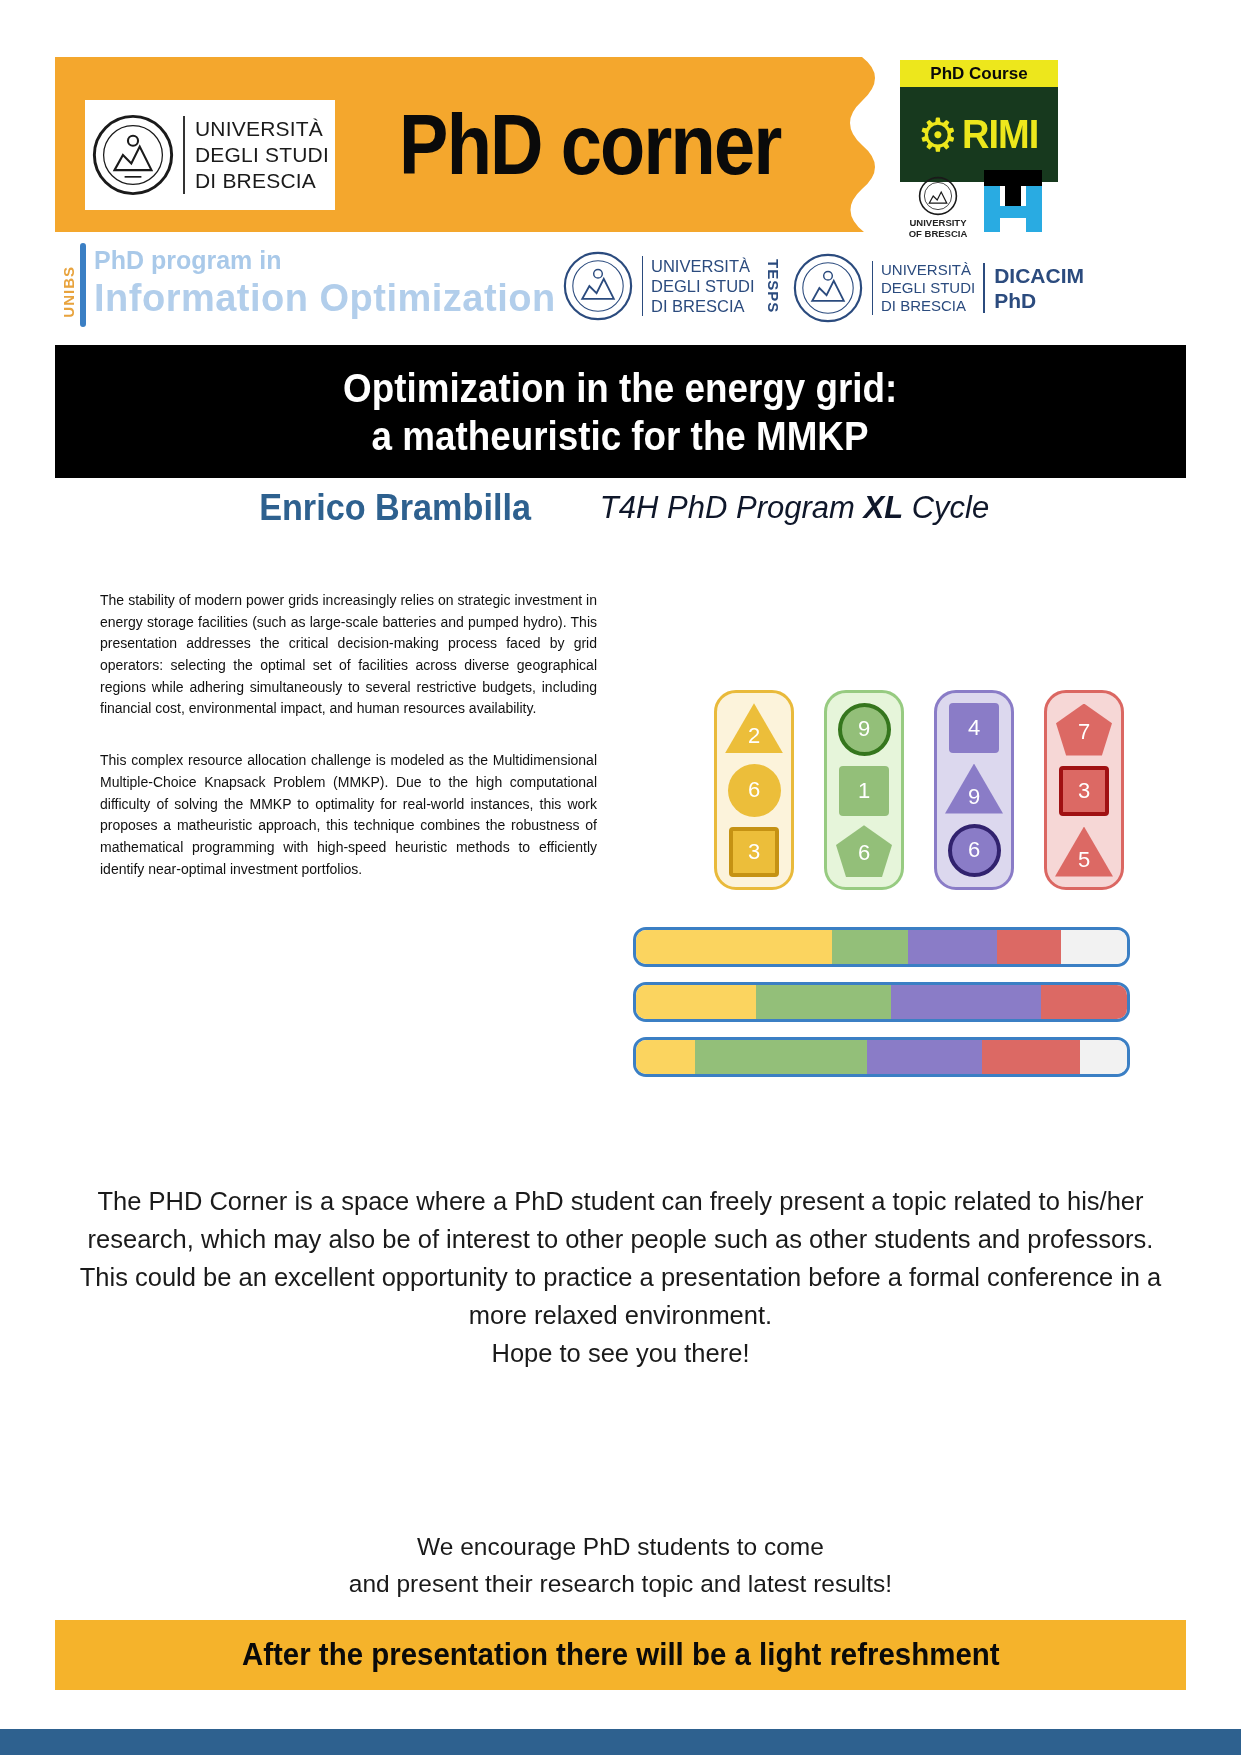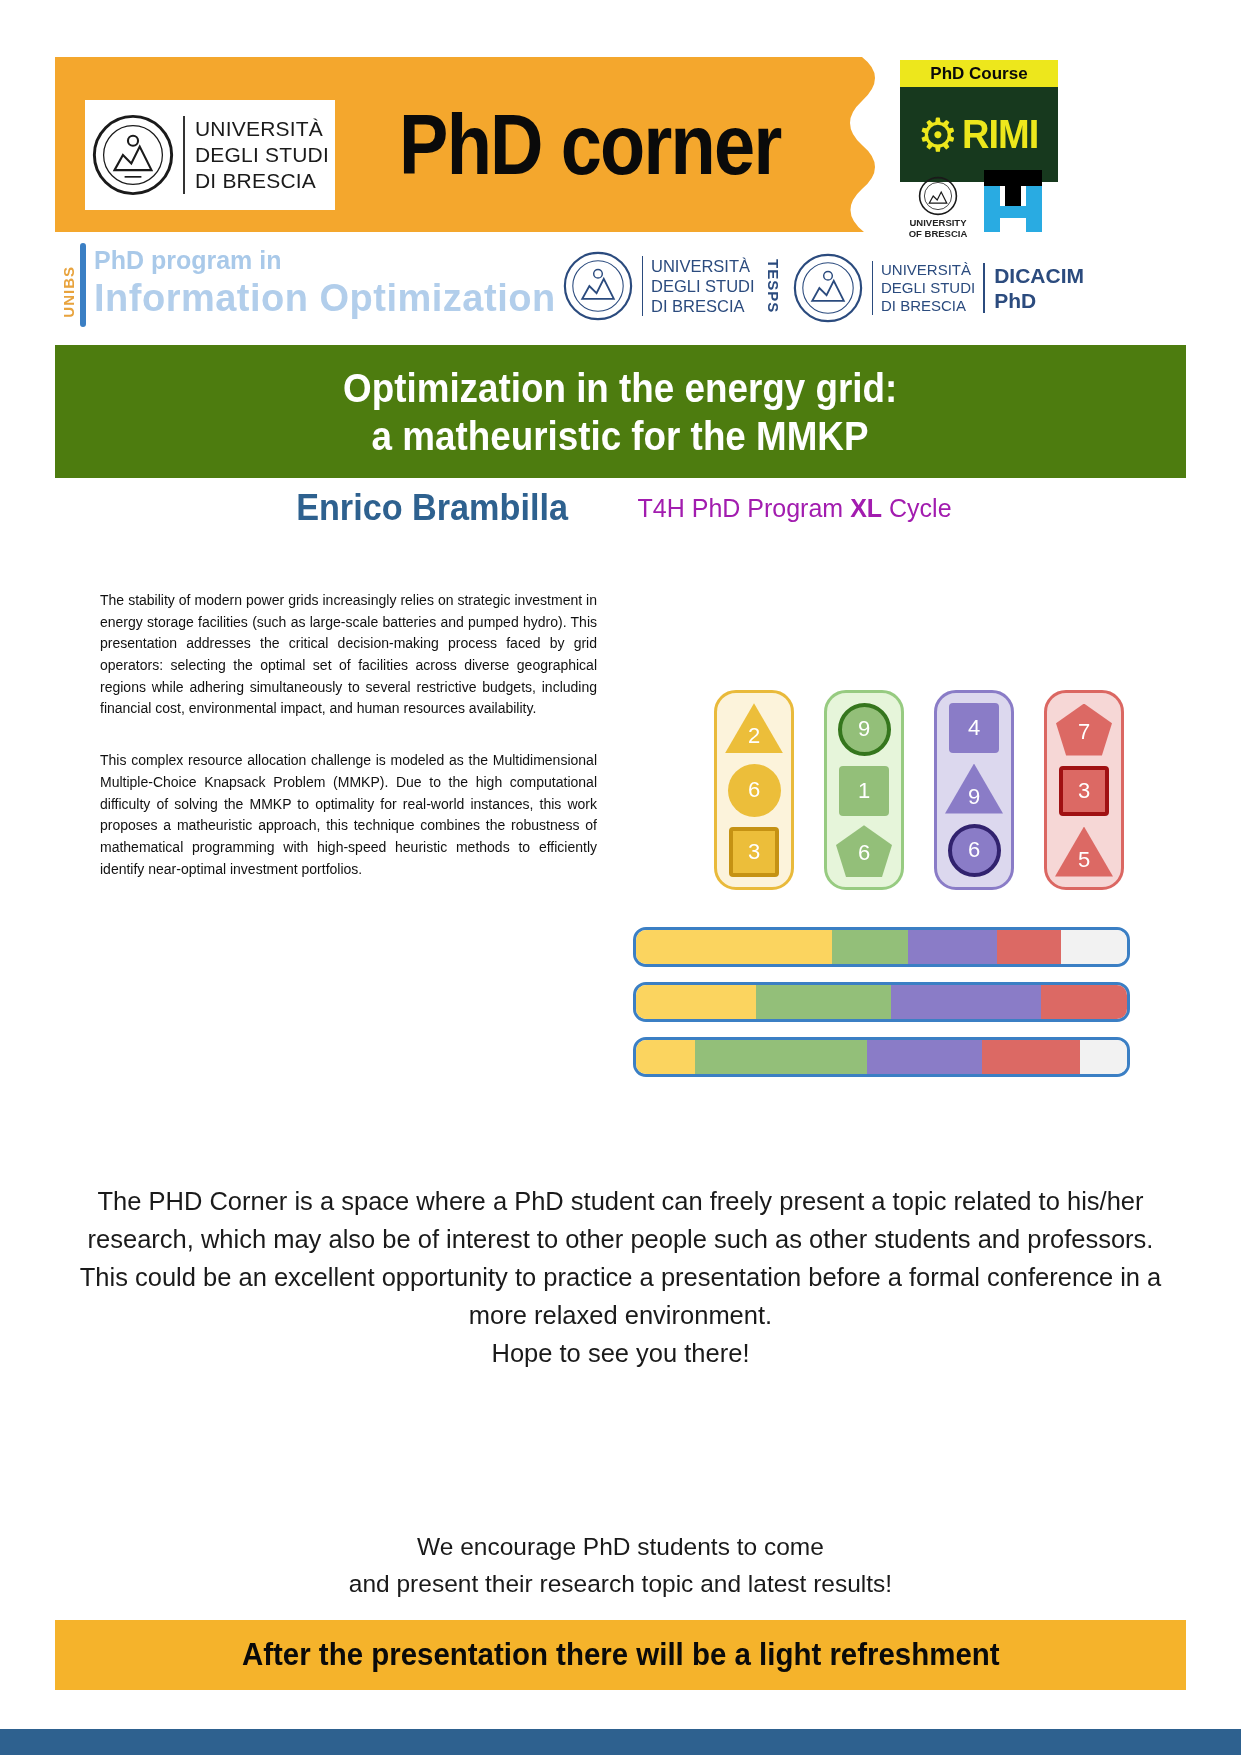--- a/index.html
+++ b/index.html
@@ -41,27 +41,27 @@
 
   .sig-logo{display:flex;align-items:center;gap:8px;color:#2B4B7E;}
   .sig-logo svg{width:72px;height:72px;color:#2B4B7E;flex:0 0 auto;}
   .sig-logo .uni-lines{border-left:1.5px solid #2B4B7E;padding-left:8px;font-size:16.5px;line-height:20px;}
   .tesps-logo{left:562px;top:250px;}
   .tesps-logo .vlabel{writing-mode:vertical-rl;font-weight:700;font-size:15px;letter-spacing:1px;margin-left:2px;}
   .dicacim-logo{left:792px;top:252px;}
   .dicacim-logo .dlabel{border-left:2px solid #2B4B7E;padding-left:9px;font-weight:700;font-size:21px;line-height:25px;}
 
   
-  .title-banner{left:55px;top:345px;width:1131px;height:133px;background:#4d7c0f;
+  .title-banner{left:55px;top:345px;width:1131px;height:133px;background:#000000;
                 display:flex;flex-direction:column;align-items:center;justify-content:center;}
   .title-banner div{color:#fff;font-weight:700;font-size:40px;line-height:48px;transform:scaleX(.92);white-space:nowrap;}
 
   .author-row{left:55px;top:479px;width:1131px;height:58px;display:flex;align-items:center;justify-content:center;gap:62px;}
   .author-row .name{color:#2E618F;font-weight:700;font-size:36px;transform:scaleX(.95);}
-  .author-row .prog{color:#a21caf;font-size:25px;}
+  .author-row .prog{color:#0f172a;font-size:31px;font-style:italic;}
   .author-row .prog b{font-weight:700;}
 
   
   .abstract{left:100px;top:590px;width:497px;color:#111;font-size:14px;line-height:1.55;text-align:justify;}
   .abstract p{margin:0 0 30px 0;}
 
   
   .pills{left:714px;top:690px;width:410px;height:200px;display:flex;gap:30px;}
   .pill{width:80px;height:200px;border:3px solid;border-radius:22px;box-sizing:border-box;
         display:flex;flex-direction:column;align-items:center;justify-content:space-evenly;}

